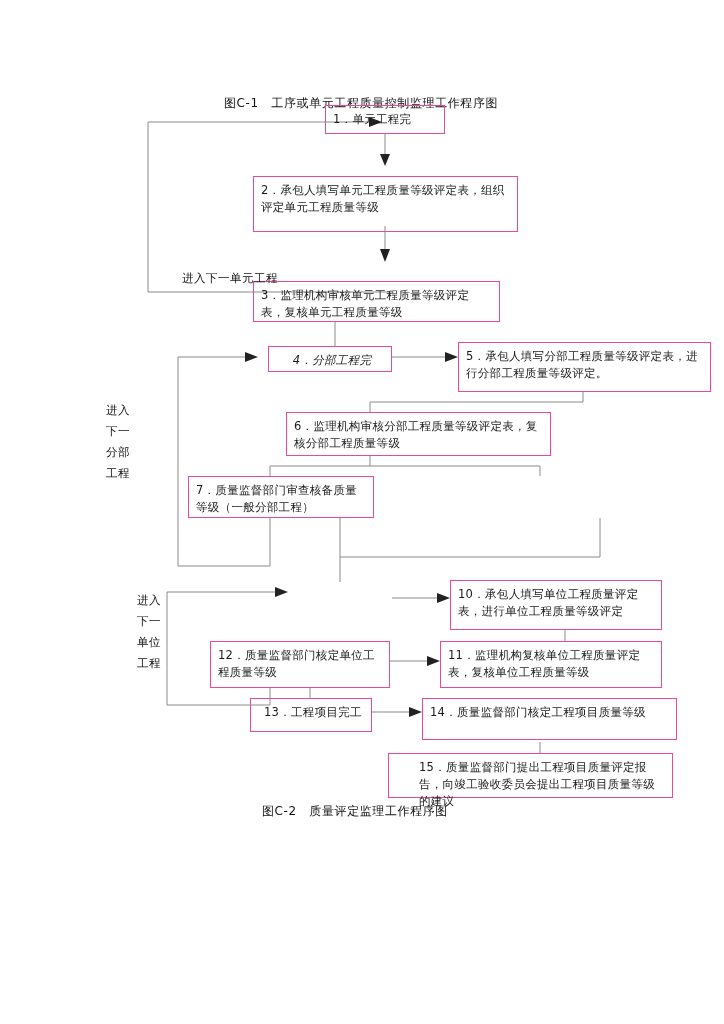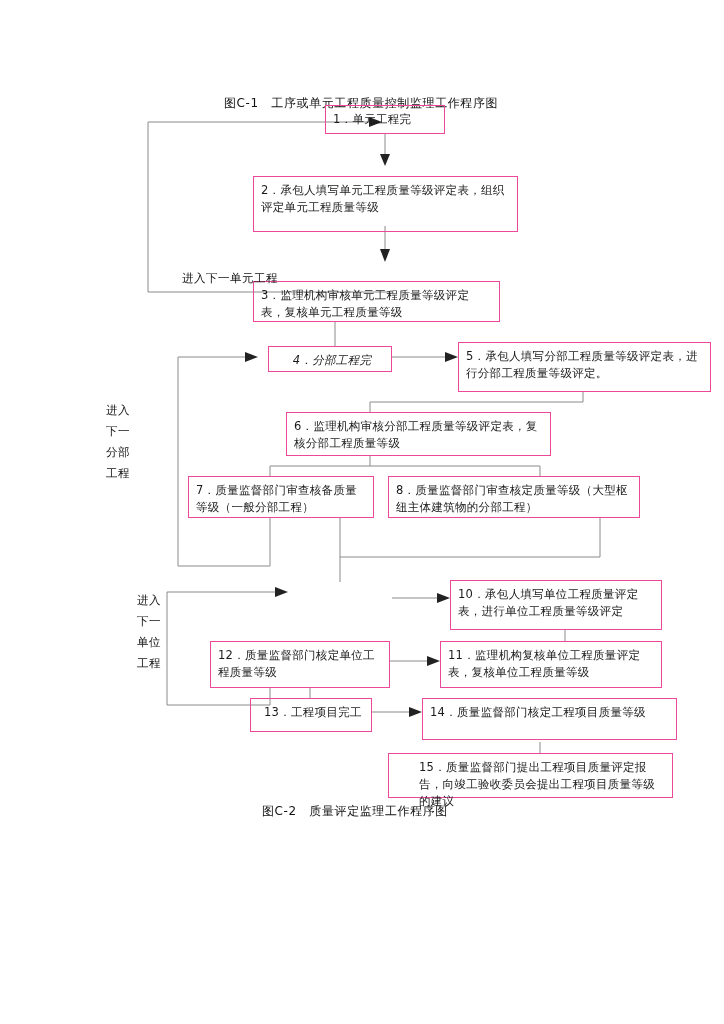--- a/index.html
+++ b/index.html
@@ -146,21 +146,20 @@
   <div class="box" style="left:253px; top:281px; width:247px; height:41px;">3．监理机构审核单元工程质量等级评定表，复核单元工程质量等级</div>
 
   <div class="box center" style="left:268px; top:346px; width:124px; height:26px;">4．分部工程完</div>
 
   <div class="box" style="left:458px; top:342px; width:253px; height:50px;">5．承包人填写分部工程质量等级评定表，进行分部工程质量等级评定。</div>
 
   <div class="box" style="left:238px; top:412px; width:265px; height:44px;margin-left:48px;">6．监理机构审核分部工程质量等级评定表，复核分部工程质量等级</div>
 
   <div class="box" style="left:188px; top:476px; width:186px; height:42px;">7．质量监督部门审查核备质量等级（一般分部工程）</div>
 
-  <div class="box" style="left:388px; top:476px; width:252px; height:42px;">8．质量监督部门审查核定质量等级（大型枢纽主体建筑物的分部工程）</div>
 
 
   <div class="box" style="left:450px; top:580px; width:212px; height:50px;">10．承包人填写单位工程质量评定表，进行单位工程质量等级评定</div>
 
   <div class="box" style="left:440px; top:641px; width:222px; height:47px;">11．监理机构复核单位工程质量评定表，复核单位工程质量等级</div>
 
   <div class="box" style="left:210px; top:641px; width:180px; height:47px;">12．质量监督部门核定单位工程质量等级</div>
 
   <div class="box" style="left:250px; top:698px; width:122px; height:34px;padding-left:13px;">13．工程项目完工</div>
 

